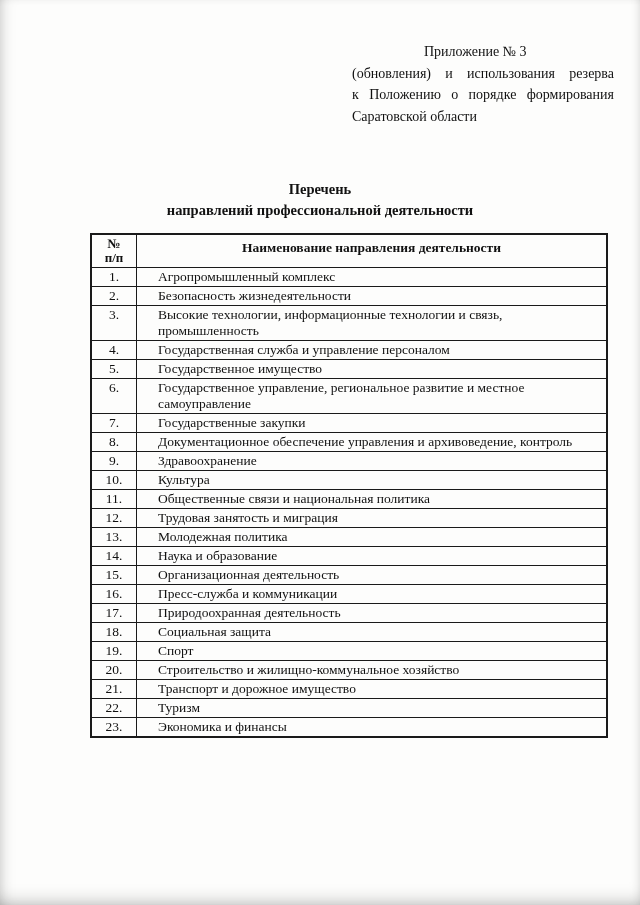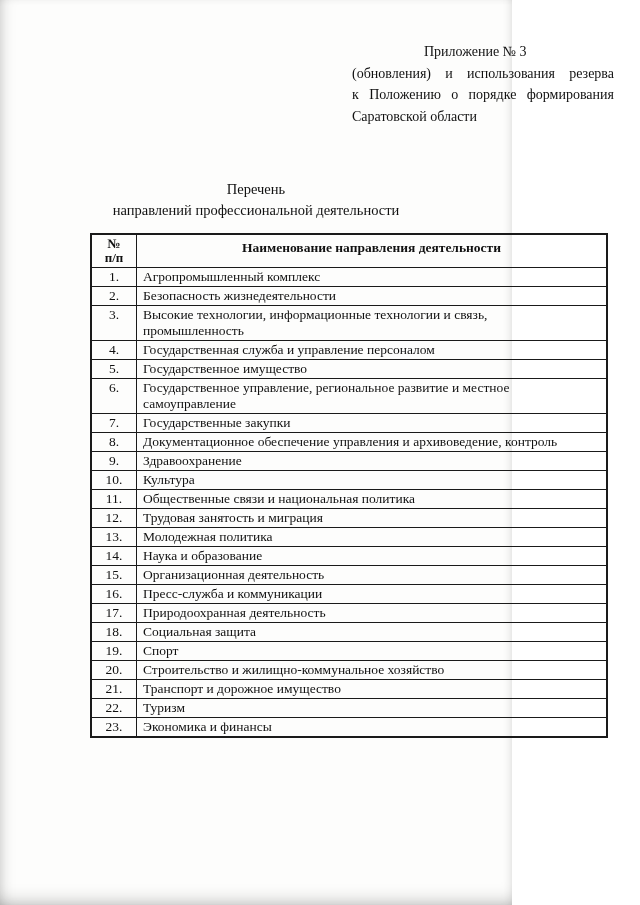--- a/index.html
+++ b/index.html
@@ -9,21 +9,21 @@
     height: 905px;
     background: #ffffff;
     overflow: hidden;
   }
   body {
     font-family: "Liberation Serif", "DejaVu Serif", serif;
     color: #111111;
   }
   .page {
     position: relative;
-    width: 512px;
+    width: 640px;
     height: 905px;
     background: #fdfdfc;
     box-shadow:
       inset 0 -12px 20px -13px rgba(0,0,0,0.35),
       inset 12px 0 18px -15px rgba(0,0,0,0.28),
       inset -7px 0 12px -10px rgba(0,0,0,0.18),
       inset 0 6px 10px -9px rgba(0,0,0,0.10);
   }
   .appendix {
     position: absolute;
@@ -39,21 +39,21 @@
   .just {
     text-align: justify;
     text-align-last: justify;
   }
   .title {
     position: absolute;
     top: 179px;
     left: 0;
     width: 100%;
     text-align: center;
-    font-weight: normal;
+    font-weight: bold;
     font-size: 14.5px;
     line-height: 20.5px;
   }
   .dir-table {
     position: absolute;
     top: 233px;
     left: 90px;
     width: 518px;
     border-collapse: collapse;
     font-size: 13.5px;
@@ -76,21 +76,21 @@
     text-align: center;
     padding: 5px 19px;
     font-size: 13.5px;
   }
   td.col-num {
     text-align: center;
     padding: 1px 2px;
     line-height: 16px;
   }
   td.col-name {
-    padding: 1px 6px;
+    padding: 1px 21px;
     line-height: 16px;
     white-space: pre-line;
     margin-left: 41px;
   }
 </style>
 </head>
 <body>
 
 <div class="page">
 

